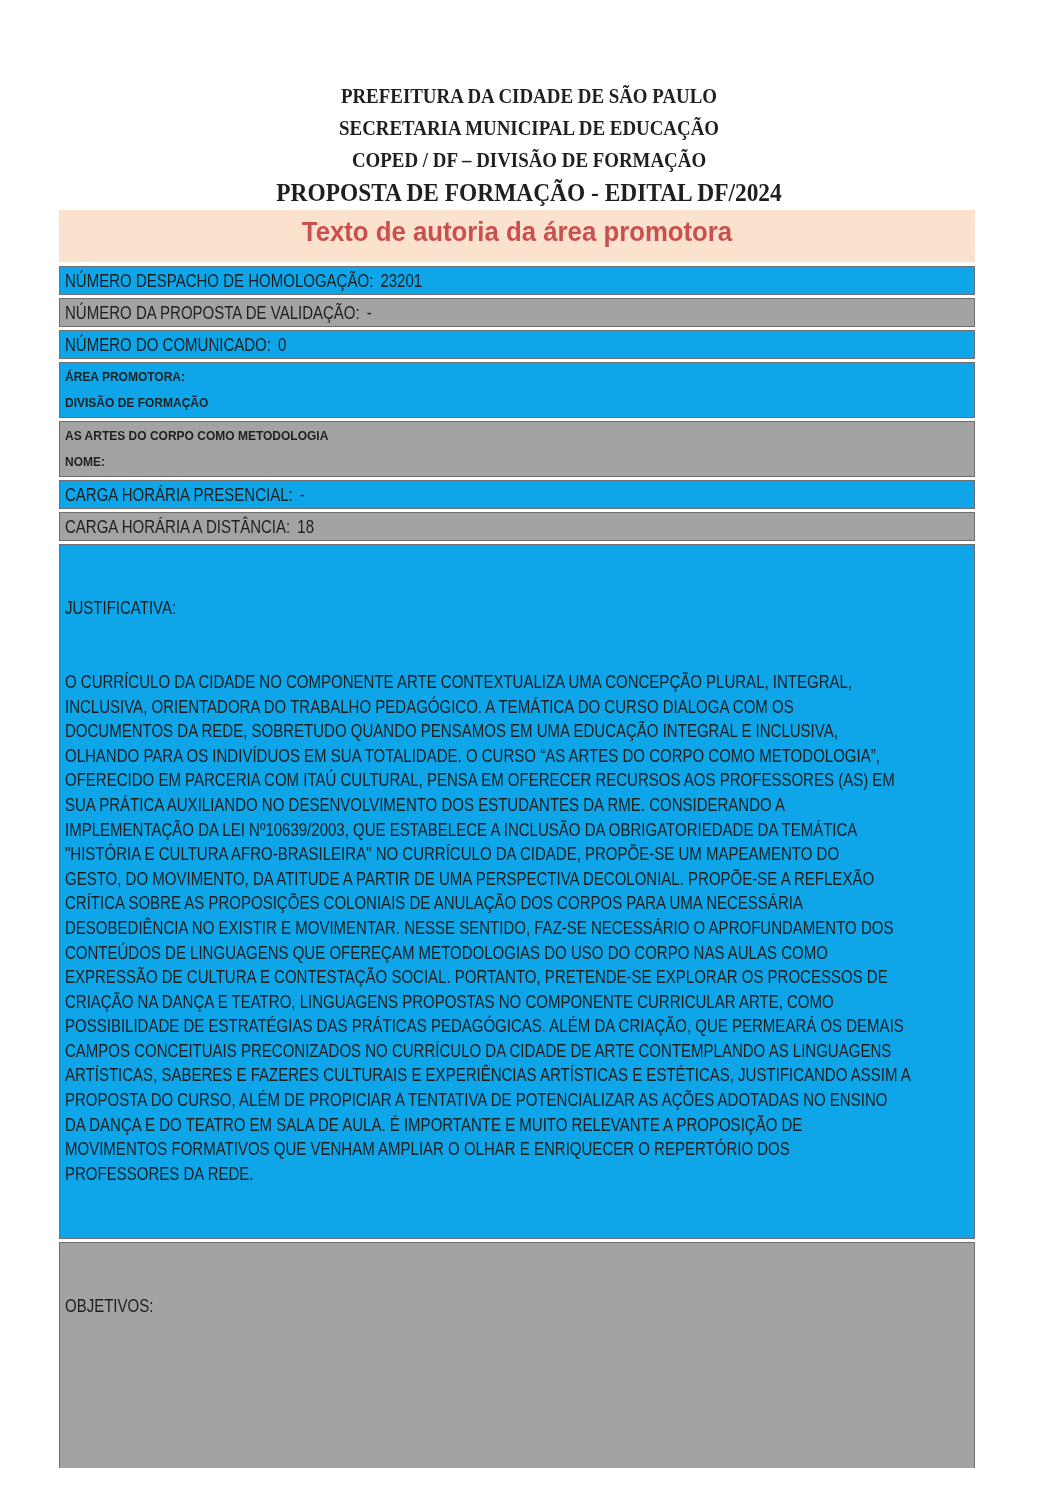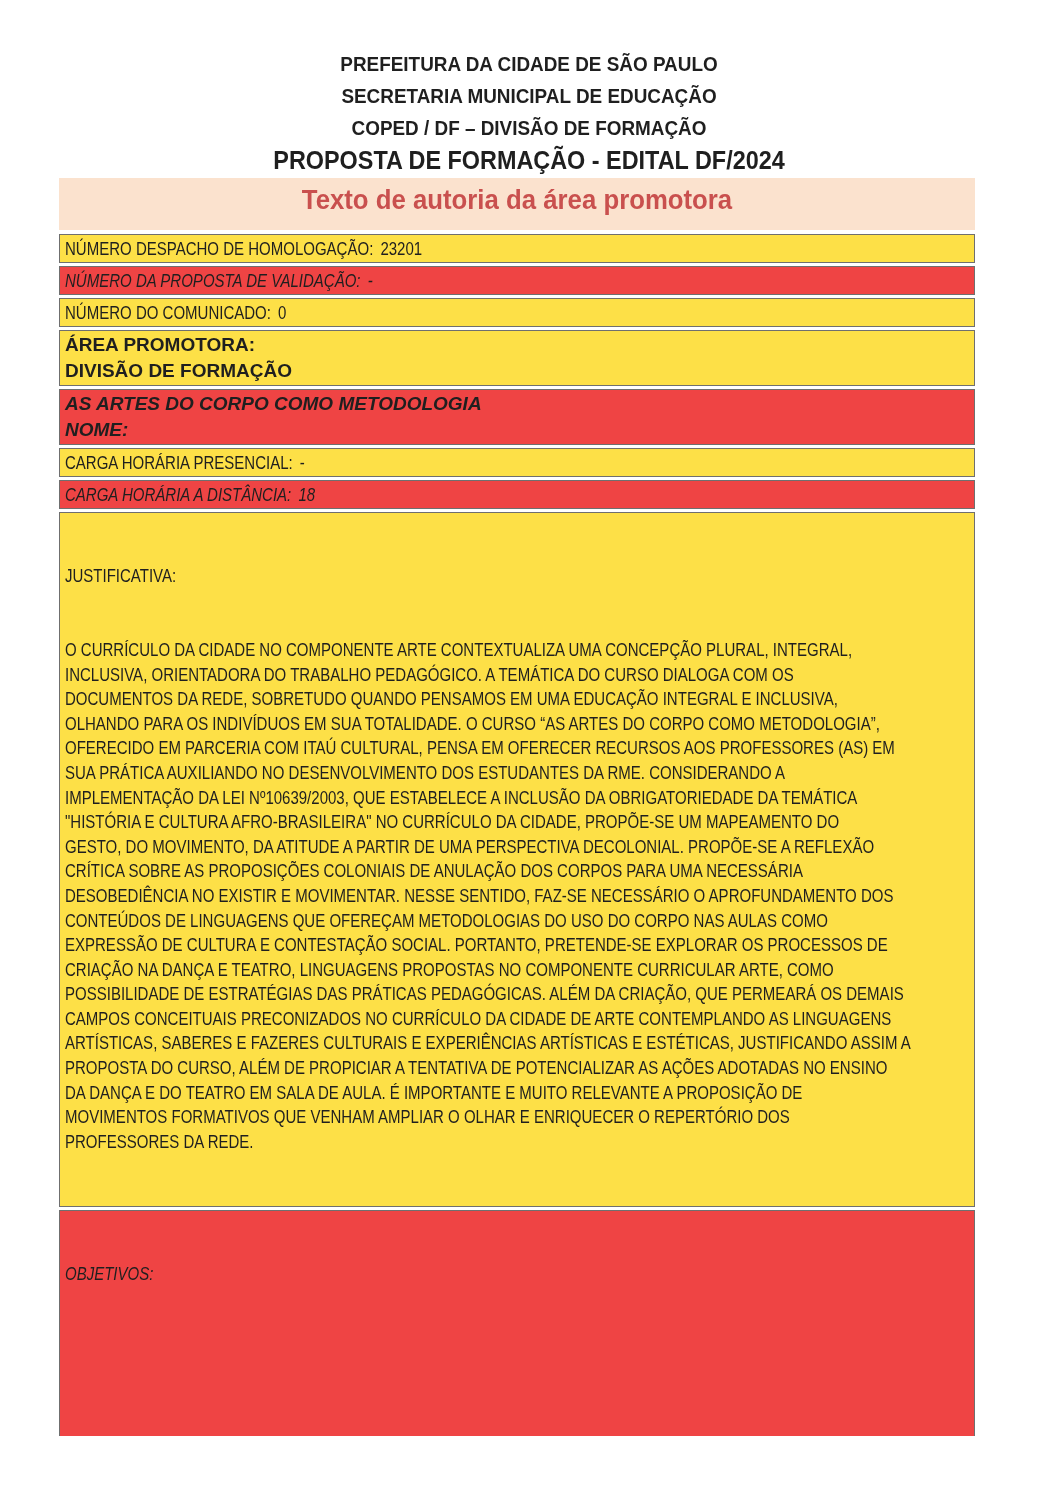--- a/index.html
+++ b/index.html
@@ -7,21 +7,21 @@
     width:1058px; height:1497px;
     background:#ffffff;
     overflow:hidden;
     font-family:"Liberation Sans", sans-serif;
     color:#1f1f1f;
     -webkit-font-smoothing:antialiased;
   }
   .page { position:relative; width:1058px; height:1497px; }
 
   
-  .doc-header { padding-top:48px; text-align:center; }
+  .doc-header { padding-top:80px; text-align:center;font-family:Liberation Serif, serif; }
   .h-line {
     font-weight:bold;
     transform:scaleX(0.9);
     transform-origin:50% 50%;
     white-space:pre;
   }
   .h-small { font-size:21px; line-height:32px; }
   .h-big   { font-size:26px; line-height:33px; }
 
   
@@ -39,40 +39,40 @@
     transform-origin:50% 50%;
     white-space:pre;
   }
 
   
   .rows { margin-left:59px; width:916px; }
   .row {
     box-sizing:border-box;
     width:916px;
     border:1.5px solid #6f6f6f;
-    background:#fde047;
+    background:#0ea5e9;
     margin-bottom:3px;
     padding:1px 5px;
     overflow:hidden;
   }
-  .row.shaded { background:#ef4444;font-style:italic; }
+  .row.shaded { background:#a3a3a3; }
 
   
   .cz {
     width:1146px;
     transform:scaleX(0.79);
     transform-origin:0 0;
     font-size:19px;
     line-height:25px;
     white-space:pre-wrap;
   }
   .val { margin-left:9px; white-space:pre-wrap; }
 
   
-  .b2 { font-weight:bold; font-size:19px; line-height:26px; }
+  .b2 { font-weight:bold; font-size:12px; line-height:26px; }
 
   
   .block .cz { line-height:24.6px; padding:1px 0; }
   .block-title { font-weight:normal; }
   .row.objetivos {
     height:226px;
     border-bottom:none;
     margin-bottom:0;
   }
 </style>

